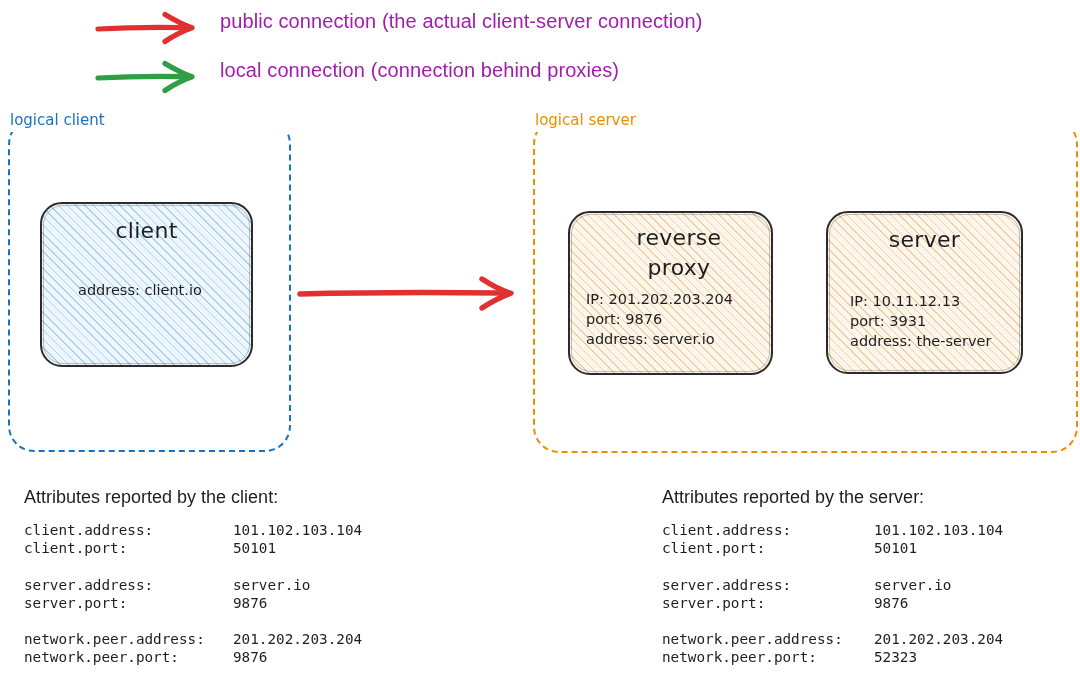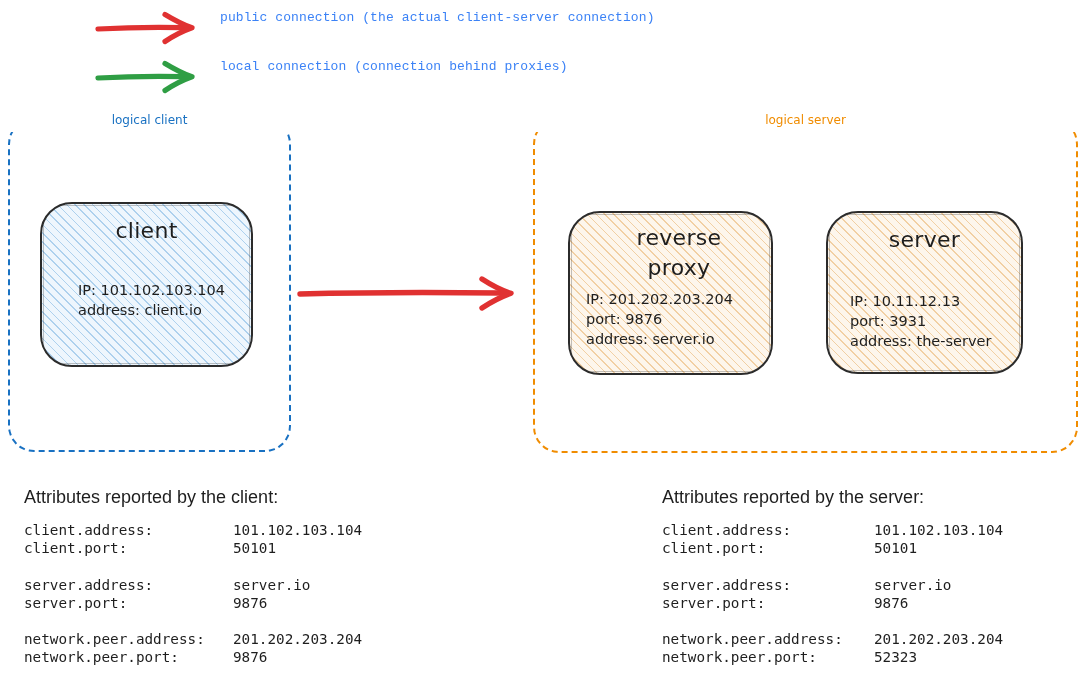--- a/index.html
+++ b/index.html
@@ -27,24 +27,24 @@
     position: absolute;
     left: 95px;
     top: 0px;
     width: 110px;
     height: 40px;
   }
   .legend-label {
     position: absolute;
     left: 220px;
     top: 2px;
-    font-family: Liberation Mono, monospace;
-    font-size: 13px;
+    font-family: Liberation Sans, sans-serif;
+    font-size: 20px;
     letter-spacing: 0.1px;
-    color: #3b82f6;
+    color: #a21caf;
     white-space: nowrap;
   }
 
   
   .logical-zone {
     position: absolute;
     box-sizing: border-box;
     border-radius: 26px;
     background: transparent;
   }
@@ -56,36 +56,35 @@
   #zone-server {
     left: 533px; top: 118px;
     width: 545px; height: 335px;
     border: 2.6px dashed #f08c00;
   }
   .zone-label {
     position: absolute;
     top: -12px;
     left: 0;
     width: 100%;
-    text-align: center;
     font-family: "DejaVu Sans", sans-serif;
-    font-size: 12px;
+    font-size: 15px;
     background: #ffffff;
     padding: 2px 0;
     line-height: 20px;
   }
   #zone-client .zone-label { color: #1971c2; }
   #zone-server .zone-label { color: #f08c00; }
 
   
   .node {
     position: absolute;
     box-sizing: border-box;
     border: 2.2px solid #2b2b2b;
-    border-radius: 32px;
+    border-radius: 22px;
     overflow: hidden;
   }
   .node::after {
     
     content: "";
     position: absolute;
     inset: 1px 1px 1px 1px;
     border-radius: 20px;
     border: 0.8px solid rgba(43,43,43,0.28);
     pointer-events: none;
@@ -210,21 +209,20 @@
 </div>
 
 <div class="logical-zone" id="zone-client">
   <div class="zone-label">logical client</div>
 </div>
 
 <div class="node" id="node-client">
   <div class="node-inner">
     <div class="node-title">client</div>
     <div class="node-lines">
-      <div>IP: 101.102.103.104</div>
       <div>address: client.io</div>
     </div>
   </div>
 </div>
 
 <svg class="abs" id="arrow-public-connection" viewBox="0 0 230 44">
   <path d="M4 22 C 60 20.5, 130 20, 206 21" stroke="#e03131" stroke-width="5.4" stroke-linecap="round" fill="none"></path>
   <path d="M186 7 C 196 13.5, 206 18.5, 215 21.3 C 206 24.5, 196 29.5, 186 36" stroke="#e03131" stroke-width="5.4" stroke-linecap="round" stroke-linejoin="round" fill="none"></path>
 </svg>
 

